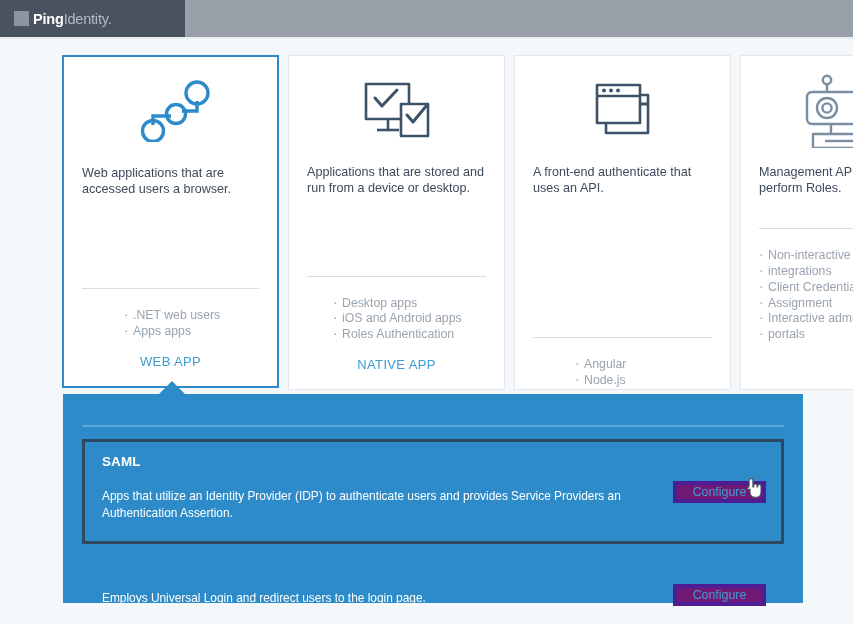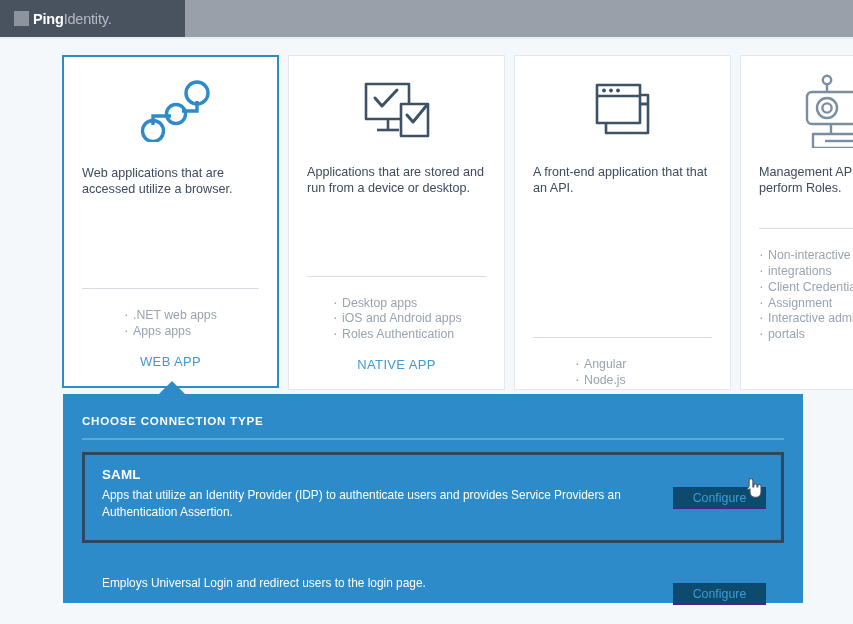--- a/index.html
+++ b/index.html
@@ -185,32 +185,32 @@
   .conn-name {
     color: #ffffff;
     font-size: 13.4px;
     font-weight: bold;
     letter-spacing: 0.15px;
   }
   .conn-desc {
     color: #ffffff;
     font-size: 11.9px;
     line-height: 16.5px;
-    margin-top: 5px;
+    margin-top: 19px;
     max-width: 560px;
   }
   .configure-btn {
     position: absolute;
     right: 18px;
     top: 50%;
     transform: translateY(-50%);
     width: 93px;
     height: 22px;
-    background: #0c4a6e;
-    border: 1px solid #4c1d95;
+    background: #701a75;
+    border: 4px solid #4c1d95;
     color: #3f9bd4;
     font-family: "Liberation Sans", sans-serif;
     font-size: 12.4px;
     cursor: pointer;
   }
   .conn-row.highlighted .configure-btn { right: 15px; }
 
   
   #mouse-cursor {
     position: absolute;
@@ -239,25 +239,25 @@
   <div class="card selected">
     <div class="card-icon">
       <svg width="82" height="62" viewBox="0 0 82 62" fill="none" stroke="#2e8bc9" stroke-width="3.4">
         <path d="M23 45 L23 36 L41 36"></path>
         <path d="M52 31 L67 31 L67 21"></path>
         <circle cx="23" cy="51" r="10.5"></circle>
         <circle cx="46" cy="34" r="9.5"></circle>
         <circle cx="67" cy="13" r="11"></circle>
       </svg>
     </div>
-    <div class="card-desc">Web applications that are accessed utilize a browser.</div>
+    <div class="card-desc">Web applications that are accessed users a browser.</div>
     <div class="card-spacer"></div>
     <div class="card-divider"></div>
     <ul class="card-bullets">
-      <li>.NET web apps</li>
+      <li>.NET web users</li>
       <li>Apps apps</li>
     </ul>
     <div class="card-title">WEB APP</div>
   </div>
 
   <div class="card">
     <div class="card-icon">
       <svg width="80" height="64" viewBox="0 0 80 64" fill="none" stroke="#3d5266" stroke-width="2.6" stroke-linejoin="round">
         <path d="M9 6 H52 V41 H9 Z"></path>
         <path d="M20 52 H42"></path>
@@ -284,21 +284,21 @@
         <path d="M21 16 H63 V54 H21 Z" fill="#ffffff"></path>
         <path d="M21 25 H63"></path>
         <path d="M55 25 H63"></path>
         <path d="M12 6 H55 V44 H12 Z" fill="#ffffff"></path>
         <path d="M12 17 H55"></path>
         <circle cx="19" cy="11.5" r="1.9" fill="#3d5266" stroke="none"></circle>
         <circle cx="26" cy="11.5" r="1.9" fill="#3d5266" stroke="none"></circle>
         <circle cx="33" cy="11.5" r="1.9" fill="#3d5266" stroke="none"></circle>
       </svg>
     </div>
-    <div class="card-desc">A front-end application that that an API.</div>
+    <div class="card-desc">A front-end authenticate that uses an API.</div>
     <div class="card-spacer"></div>
     <div class="card-divider"></div>
     <ul class="card-bullets">
       <li>Angular</li>
       <li>Node.js</li>
     </ul>
   </div>
 
   <div class="card">
     <div class="card-icon">
@@ -326,21 +326,20 @@
       <li style="list-style:none;padding-left:9px;">portals</li>
     </ul>
     <div class="card-title left">WOR</div>
   </div>
 
 </div>
 
 <div id="selected-pointer"></div>
 
 <div id="connection-panel">
-  <div id="panel-heading">CHOOSE CONNECTION TYPE</div>
   <div id="panel-divider"></div>
 
   <div class="conn-row highlighted">
     <div class="conn-name">SAML</div>
     <div class="conn-desc">Apps that utilize an Identity Provider (IDP) to authenticate users and provides Service Providers an Authentication Assertion.</div>
     <button class="configure-btn">Configure</button>
   </div>
 
   <div class="conn-row">
     <div class="conn-desc">Employs Universal Login and redirect users to the login page.</div>

